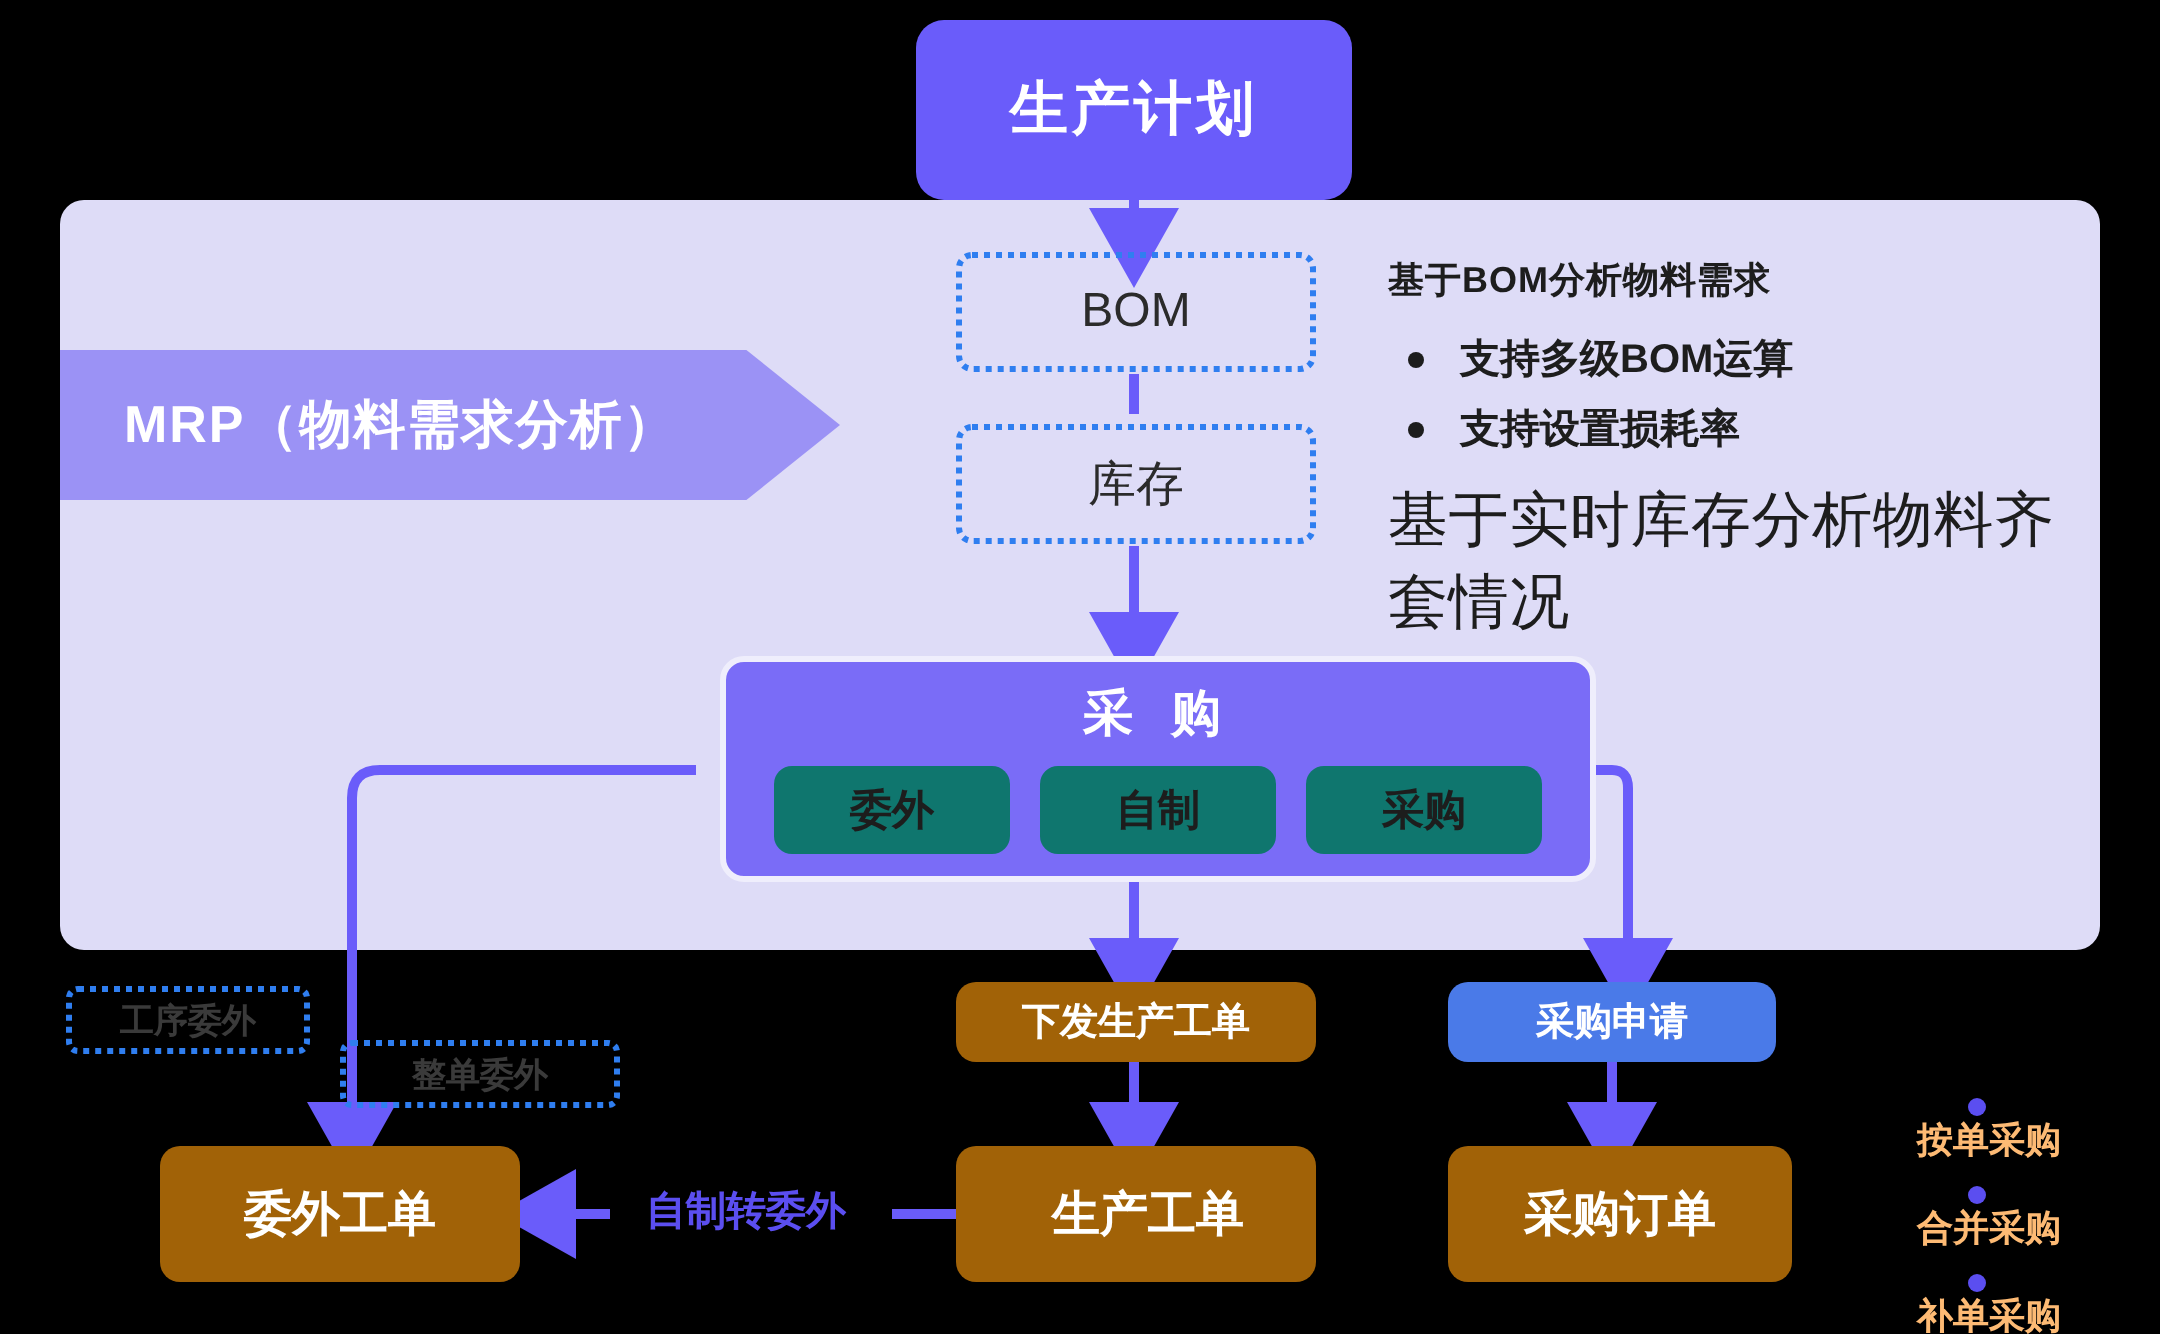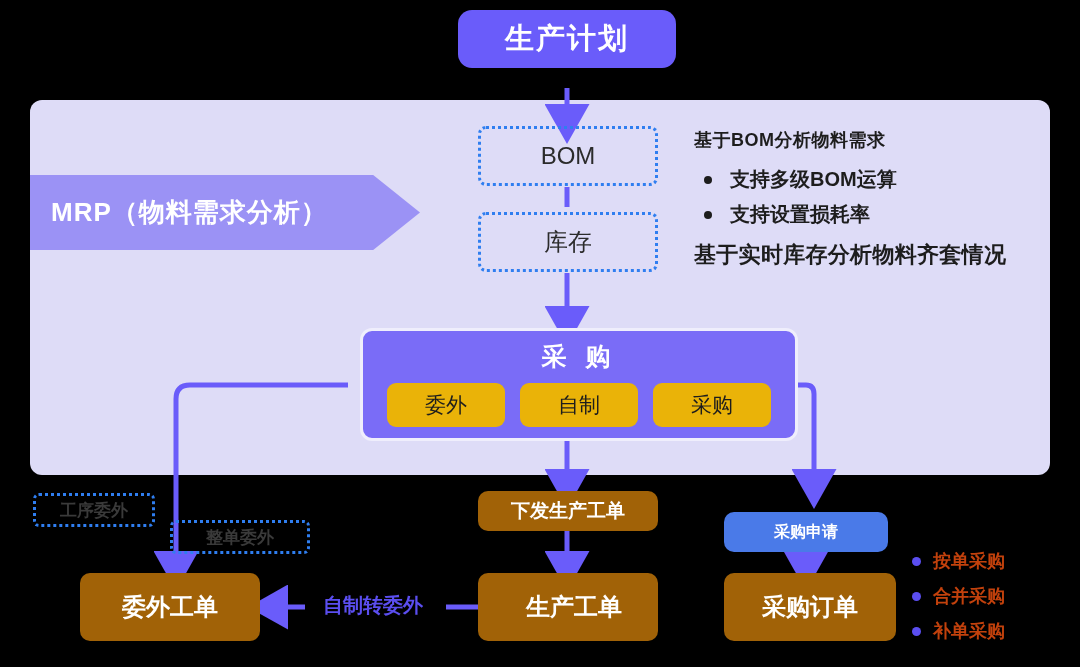--- a/index.html
+++ b/index.html
@@ -6,81 +6,81 @@
   body{width:1080px;height:667px;position:relative;overflow:hidden;
        font-family:"Liberation Sans","DejaVu Sans",sans-serif;}
   #stage{position:absolute;inset:0;width:1080px;height:667px;}
   .abs{position:absolute;box-sizing:border-box;}
 
   
   .panel{left:30px;top:100px;width:1020px;height:375px;background:#dedcf7;
          border-radius:12px;}
 
   
-  .title-box{left:458px;top:10px;width:218px;height:58px;background:#6a5cfa;
+  .title-box{left:458px;top:10px;width:218px;height:90px;background:#6a5cfa;
              border-radius:14px;display:flex;align-items:center;justify-content:center;
              color:#fff;font-size:29px;font-weight:700;letter-spacing:2px;}
 
   
   .mrp{left:30px;top:175px;width:390px;height:75px;background:#9b92f5;
        display:flex;align-items:center;
        clip-path:polygon(0 0, 88% 0, 100% 50%, 88% 100%, 0 100%);}
-  .mrp span{color:#fff;font-size:26px;font-weight:600;padding-left:21px;letter-spacing:1px;}
+  .mrp span{color:#fff;font-size:26px;font-weight:600;padding-left:32px;letter-spacing:1px;}
 
   
   .dotted{border:3px dotted #2f7ef0;border-radius:8px;background:transparent;
           display:flex;align-items:center;justify-content:center;
           color:#2b2b2b;font-size:24px;font-weight:400;}
   .bom{left:478px;top:126px;width:180px;height:60px;}
   .inv{left:478px;top:212px;width:180px;height:60px;}
 
   
   .rtext{left:694px;top:128px;width:350px;color:#1d1d1d;}
   .rtext .h{font-size:18px;font-weight:700;letter-spacing:0.5px;}
   .rtext ul{list-style:none;margin:14px 0 12px 0;padding:0 0 0 10px;}
   .rtext li{font-size:20px;font-weight:700;margin:8px 0;display:flex;align-items:center;}
   .rtext li .dot{width:8px;height:8px;border-radius:50%;background:#1d1d1d;
                  margin-right:18px;flex:none;}
-  .rtext .h2{font-size:22px;font-weight:700;margin-top:6px;letter-spacing:0.3px;}
+  .rtext .h2{font-size:30px;font-weight:400;margin-top:6px;letter-spacing:0.3px;}
 
   
   .pcard{left:348px;top:328px;width:438px;height:113px;background:#7a6cf7;
          border-radius:12px;border:3px solid #efeefc;margin-left:12px;}
   .pcard .ph{color:#fff;font-size:25px;font-weight:700;text-align:center;
              margin-top:9px;letter-spacing:6px;}
   .prow{display:flex;justify-content:center;gap:15px;margin-top:10px;}
-  .pbtn{width:118px;height:44px;background:#eab308;border-radius:9px;display:flex;
-        align-items:center;justify-content:center;color:#1d1d1d;font-size:21px;font-weight:400;}
+  .pbtn{width:118px;height:44px;background:#0f766e;border-radius:9px;display:flex;
+        align-items:center;justify-content:center;color:#1d1d1d;font-size:21px;font-weight:700;}
 
   
   .sdash{border:3px dotted #2f7ef0;border-radius:6px;height:34px;
          display:flex;align-items:center;justify-content:center;
          color:#3a3a3a;font-size:17px;font-weight:700;}
   .sd1{left:33px;top:493px;width:122px;}
   .sd2{left:170px;top:520px;width:140px;}
 
   
   .bbox{border-radius:10px;display:flex;align-items:center;justify-content:center;
         color:#fff;font-weight:700;}
   .lblue{background:#a16207;}
   .dblue{background:#4a7ae8;}
   .b-issue{left:478px;top:491px;width:180px;height:40px;font-size:19px;}
-  .b-req{left:724px;top:512px;width:164px;height:40px;font-size:16px;}
+  .b-req{left:724px;top:491px;width:164px;height:40px;font-size:19px;}
   .b-out{left:80px;top:573px;width:180px;height:68px;font-size:24px;}
   .b-prod{left:478px;top:573px;width:180px;height:68px;font-size:24px;padding-left:12px;}
   .b-po{left:724px;top:573px;width:172px;height:68px;font-size:24px;}
 
   
   .elabel{left:308px;top:592px;width:130px;color:#5b4ef0;font-size:20px;
           font-weight:700;text-align:center;}
 
   
   .blist{left:912px;top:538px;width:165px;}
-  .blist .bi{display:flex;align-items:center;margin:11px 0;color:#c2410c;
-             font-size:18px;font-weight:700;}
+  .blist .bi{display:flex;align-items:center;margin:11px 0;color:#fdba74;
+             font-size:18px;font-weight:700;flex-direction:column;}
   .blist .bi .d{width:9px;height:9px;border-radius:50%;background:#5b4ef0;
                 margin-right:12px;flex:none;}
   svg.links{position:absolute;left:0;top:0;width:1080px;height:667px;pointer-events:none;}
 </style>
 </head>
 <body>
 
 <div id="stage">
 
   <div class="abs panel"></div>

